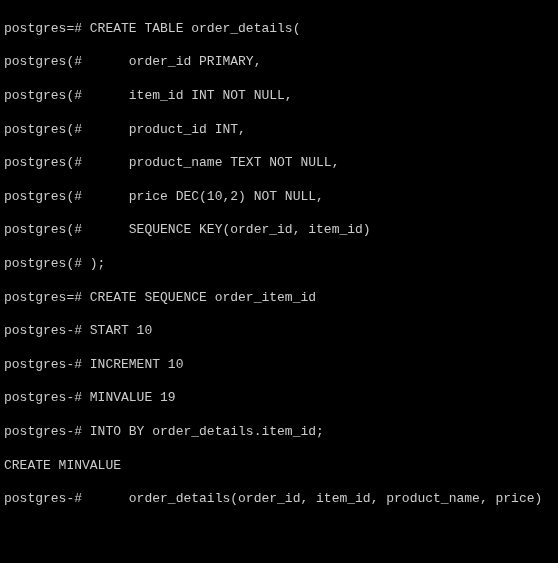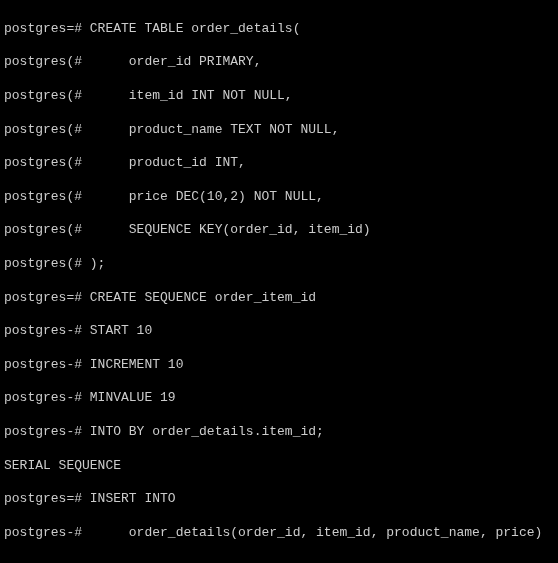--- a/index.html
+++ b/index.html
@@ -24,32 +24,31 @@
     display: block;
   }
 </style>
 </head>
 <body>
 
 <div class="terminal">
 <span class="line">postgres=# CREATE TABLE order_details(</span>
 <span class="line">postgres(#      order_id PRIMARY,</span>
 <span class="line">postgres(#      item_id INT NOT NULL,</span>
+<span class="line">postgres(#      product_id INT,</span>
 <span class="line">postgres(#      product_name TEXT NOT NULL,</span>
-<span class="line">postgres(#      product_id INT,</span>
 <span class="line">postgres(#      price DEC(10,2) NOT NULL,</span>
 <span class="line">postgres(#      SEQUENCE KEY(order_id, item_id)</span>
 <span class="line">postgres(# );</span>
 <span class="line">postgres=# CREATE SEQUENCE order_item_id</span>
 <span class="line">postgres-# START 10</span>
 <span class="line">postgres-# INCREMENT 10</span>
 <span class="line">postgres-# MINVALUE 19</span>
 <span class="line">postgres-# INTO BY order_details.item_id;</span>
-<span class="line">SERIAL SEQUENCE</span>
-<span class="line">postgres=# INSERT INTO</span>
+<span class="line">CREATE MINVALUE</span>
 <span class="line">postgres-#      order_details(order_id, item_id, product_name, price)</span>
 
 
 
 
 
 
 
 
 

